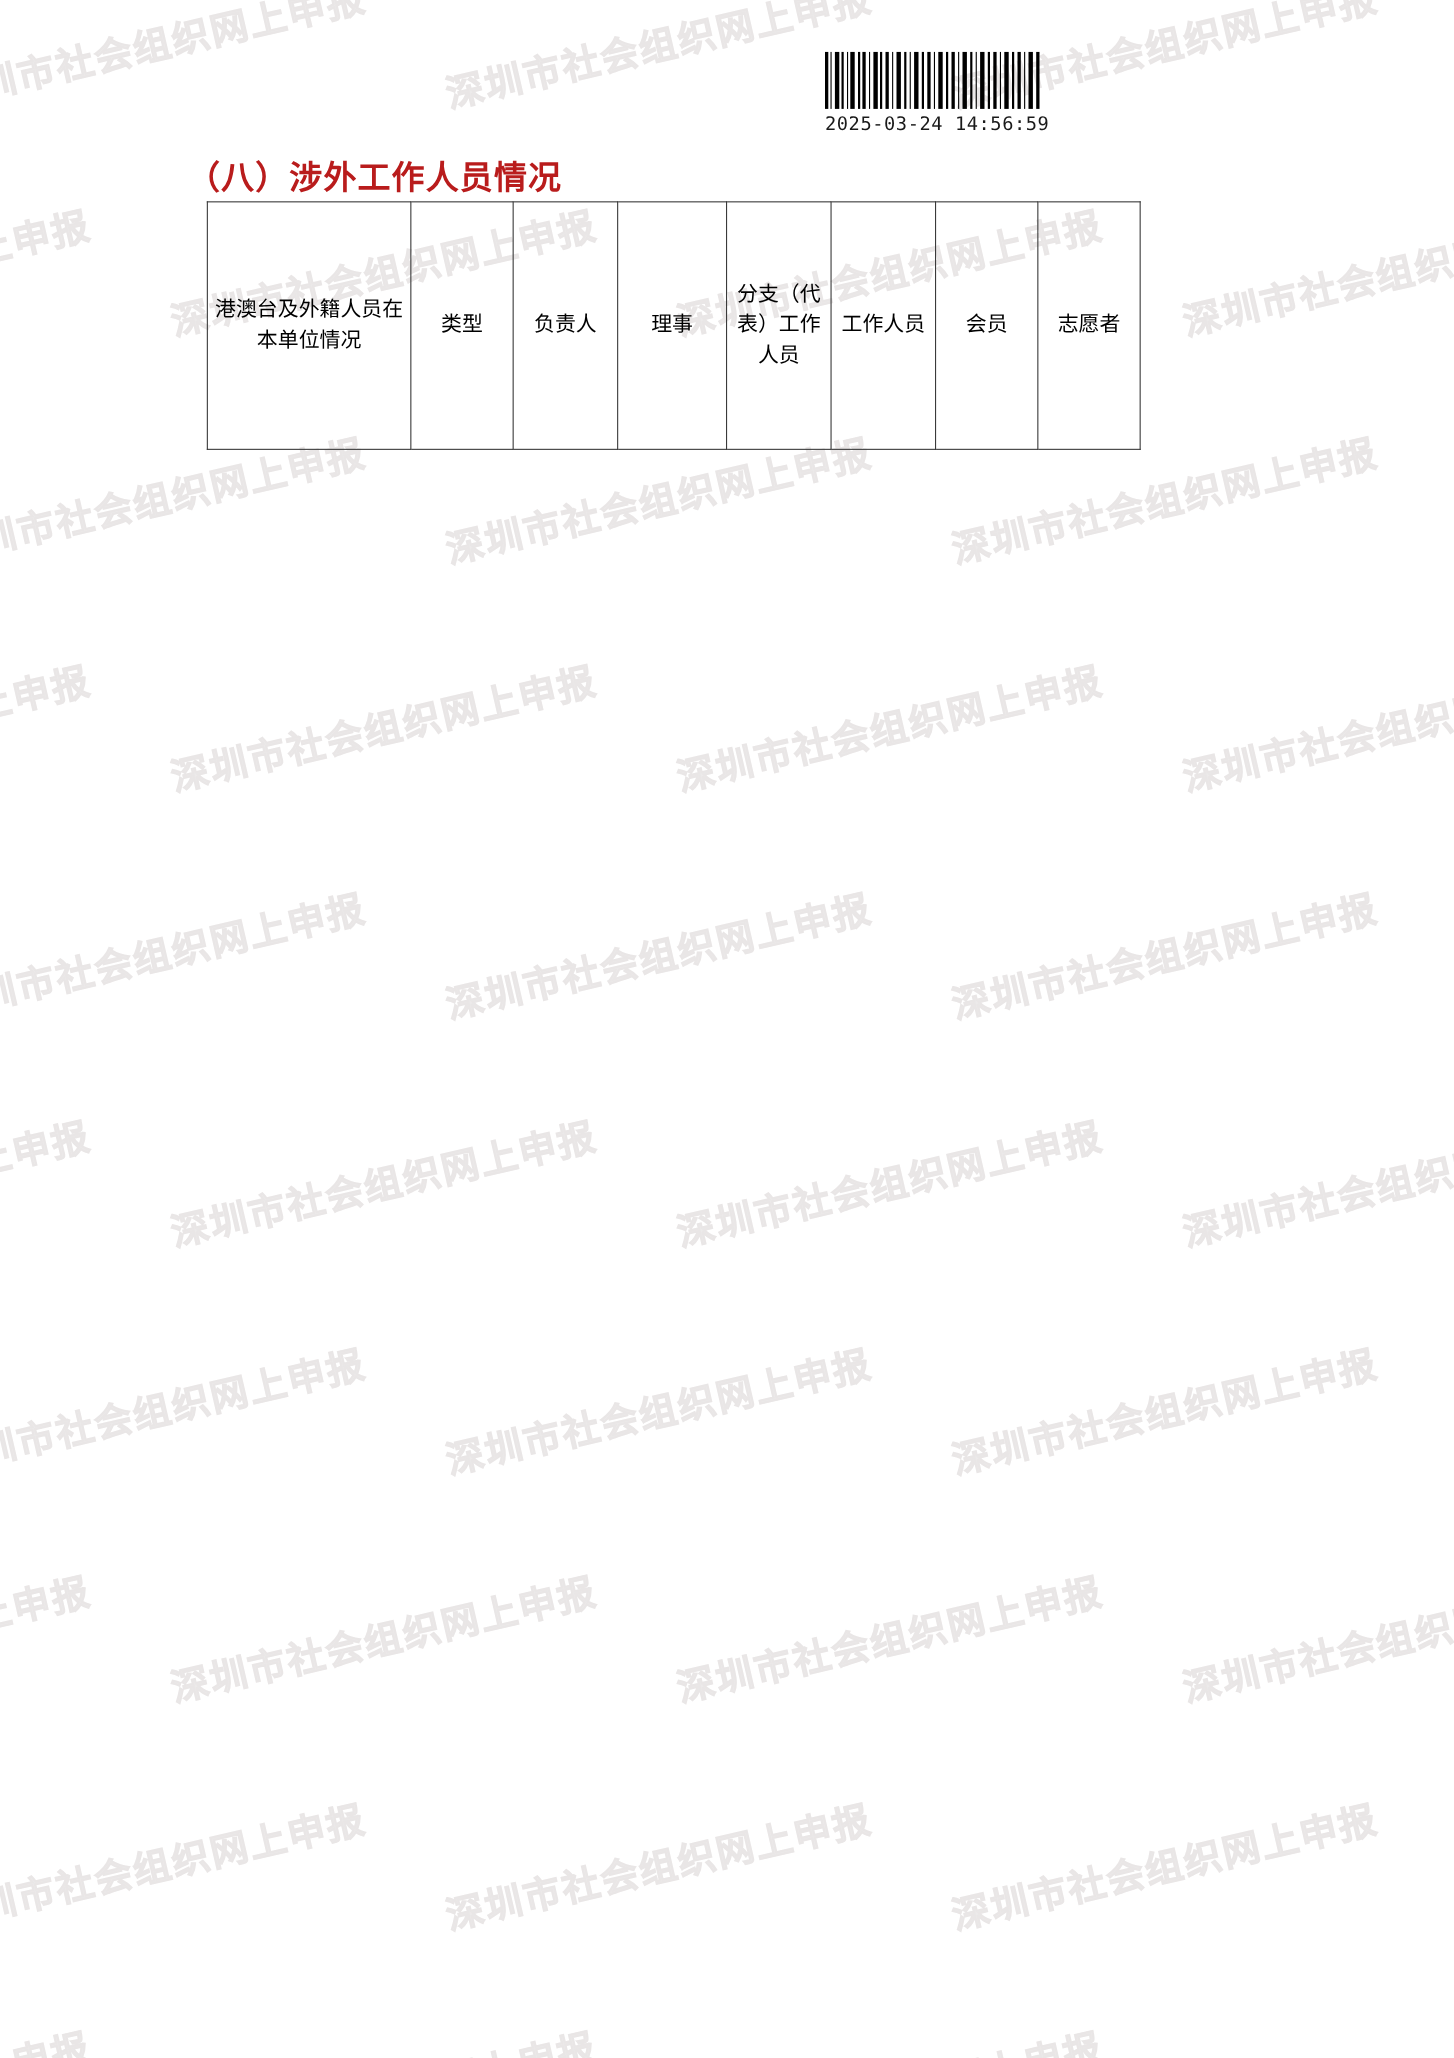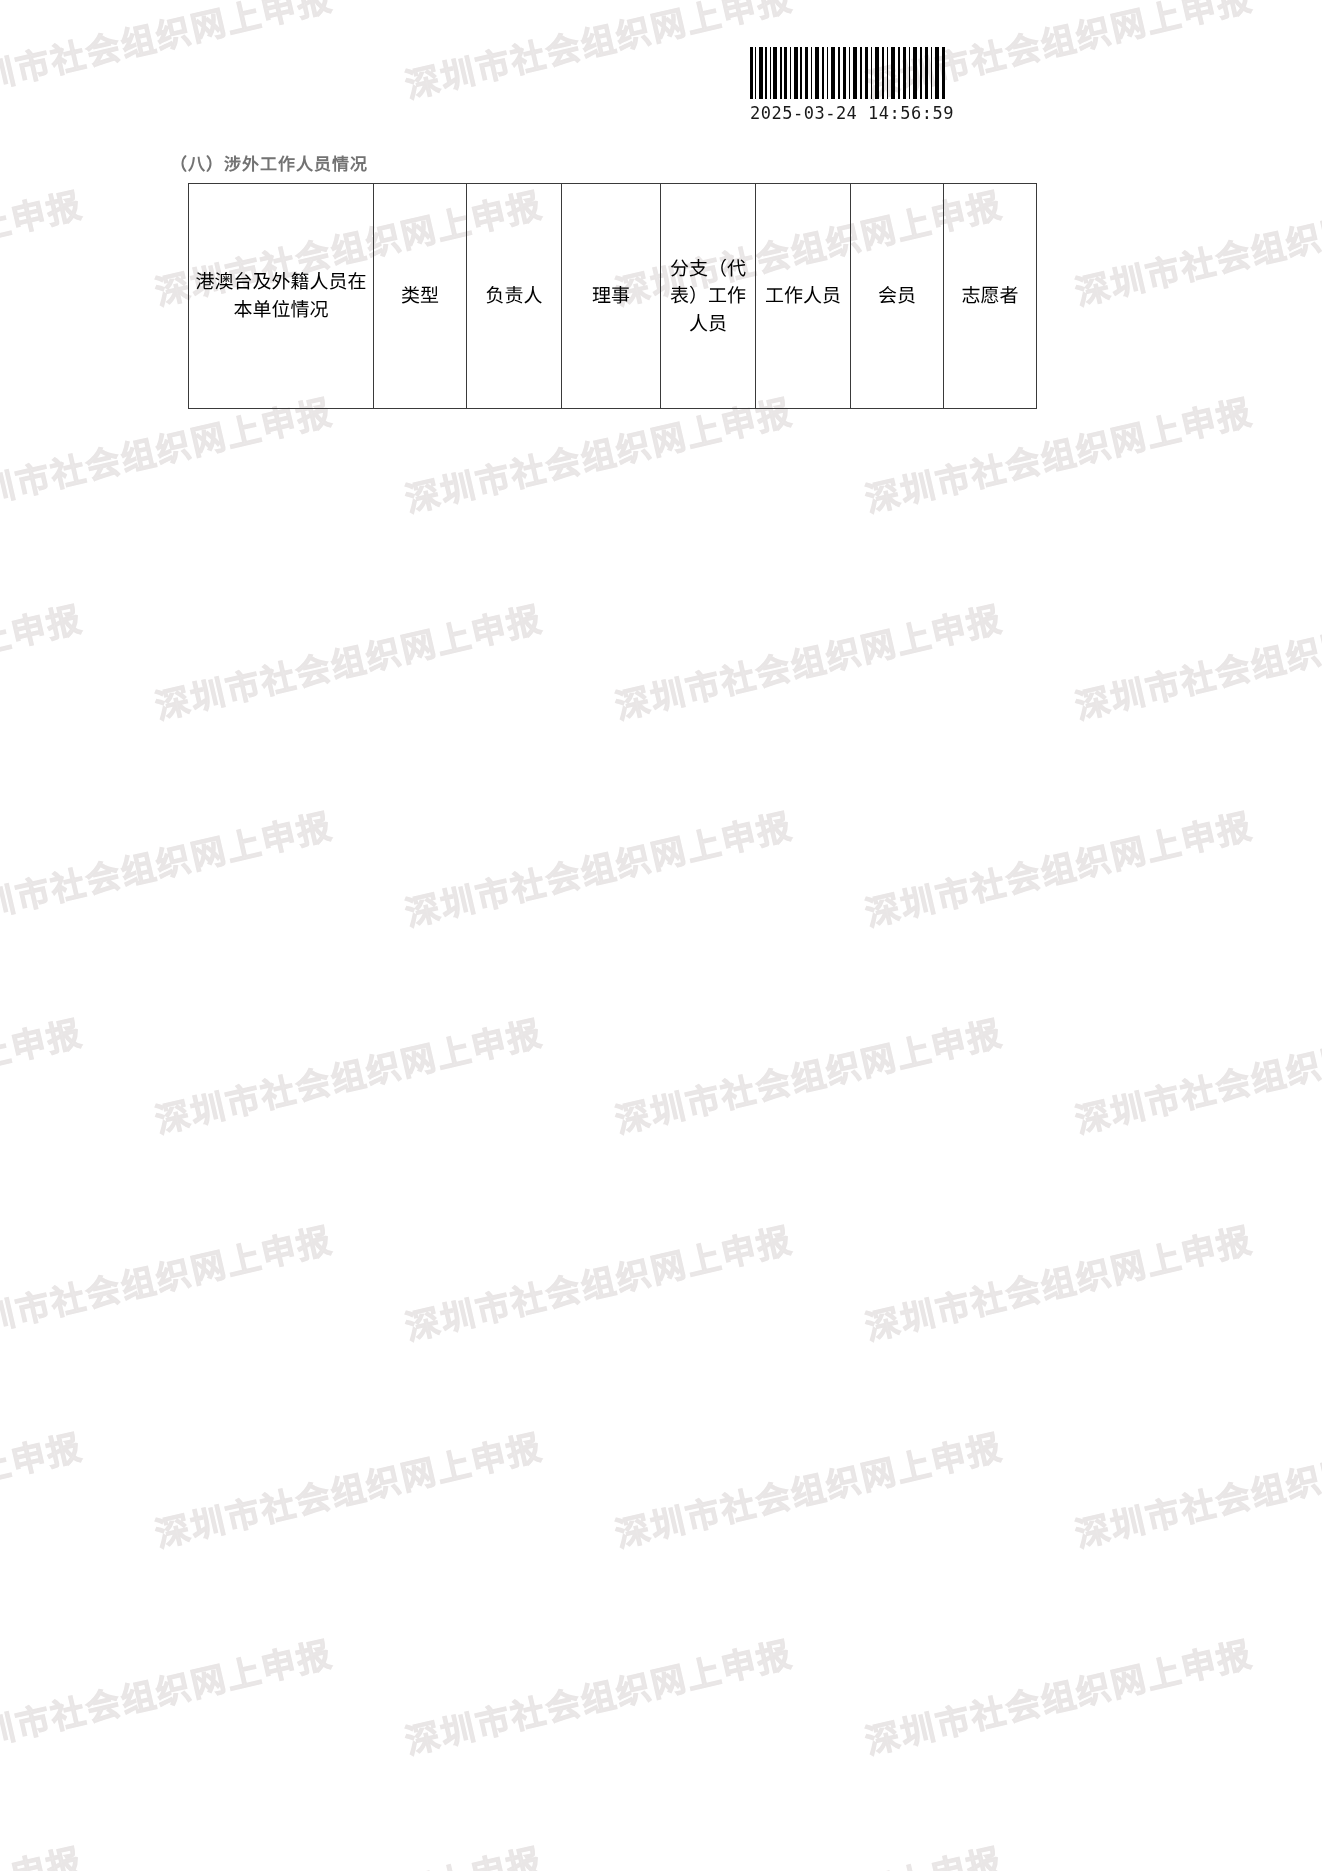--- a/index.html
+++ b/index.html
@@ -62,24 +62,24 @@
     color: #1a1a1a;
     margin-top: 4px;
     letter-spacing: 0.5px;
     white-space: nowrap;
   }
 
   
   #section-heading {
     position: absolute;
     left: 170px;
-    top: 150px;
-    font-size: 17px;
+    top: 137px;
+    font-size: 30px;
     font-weight: 700;
-    color: #737373;
+    color: #b91c1c;
     letter-spacing: 1px;
   }
 
   
   #foreign-staff-table {
     position: absolute;
     left: 165px;
     top: 183px;
     width: 790px;
     border-collapse: collapse;

